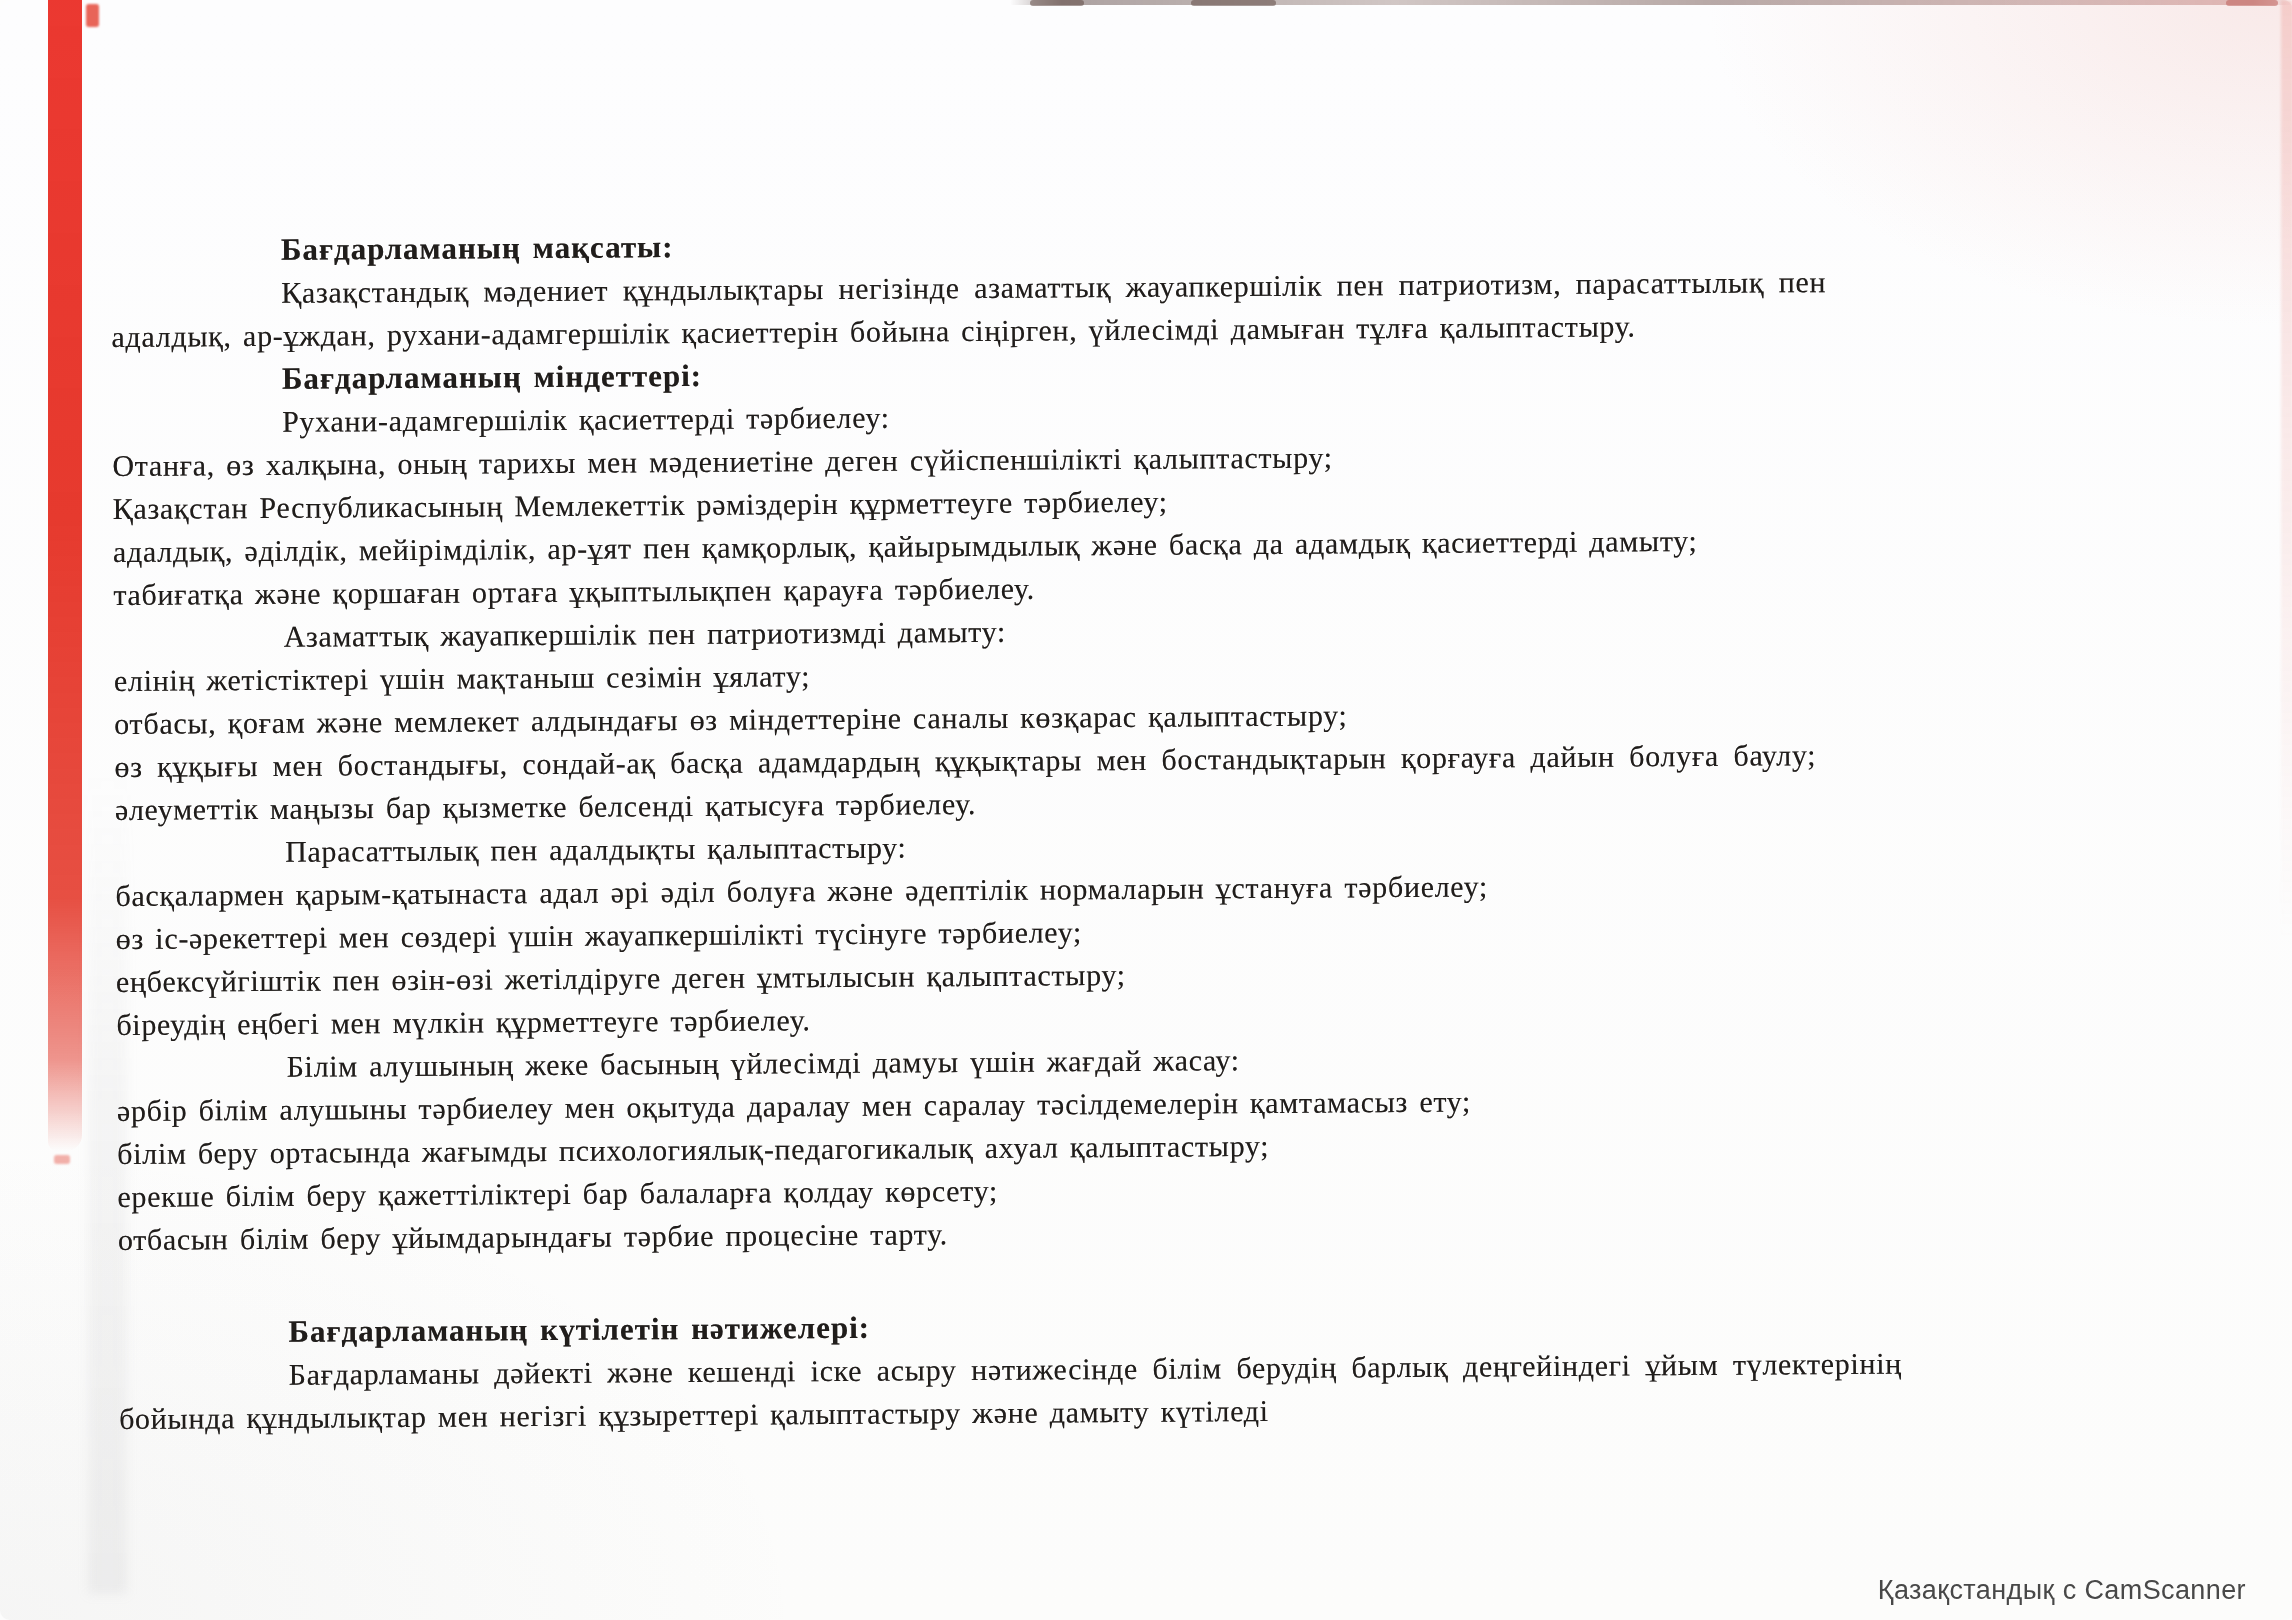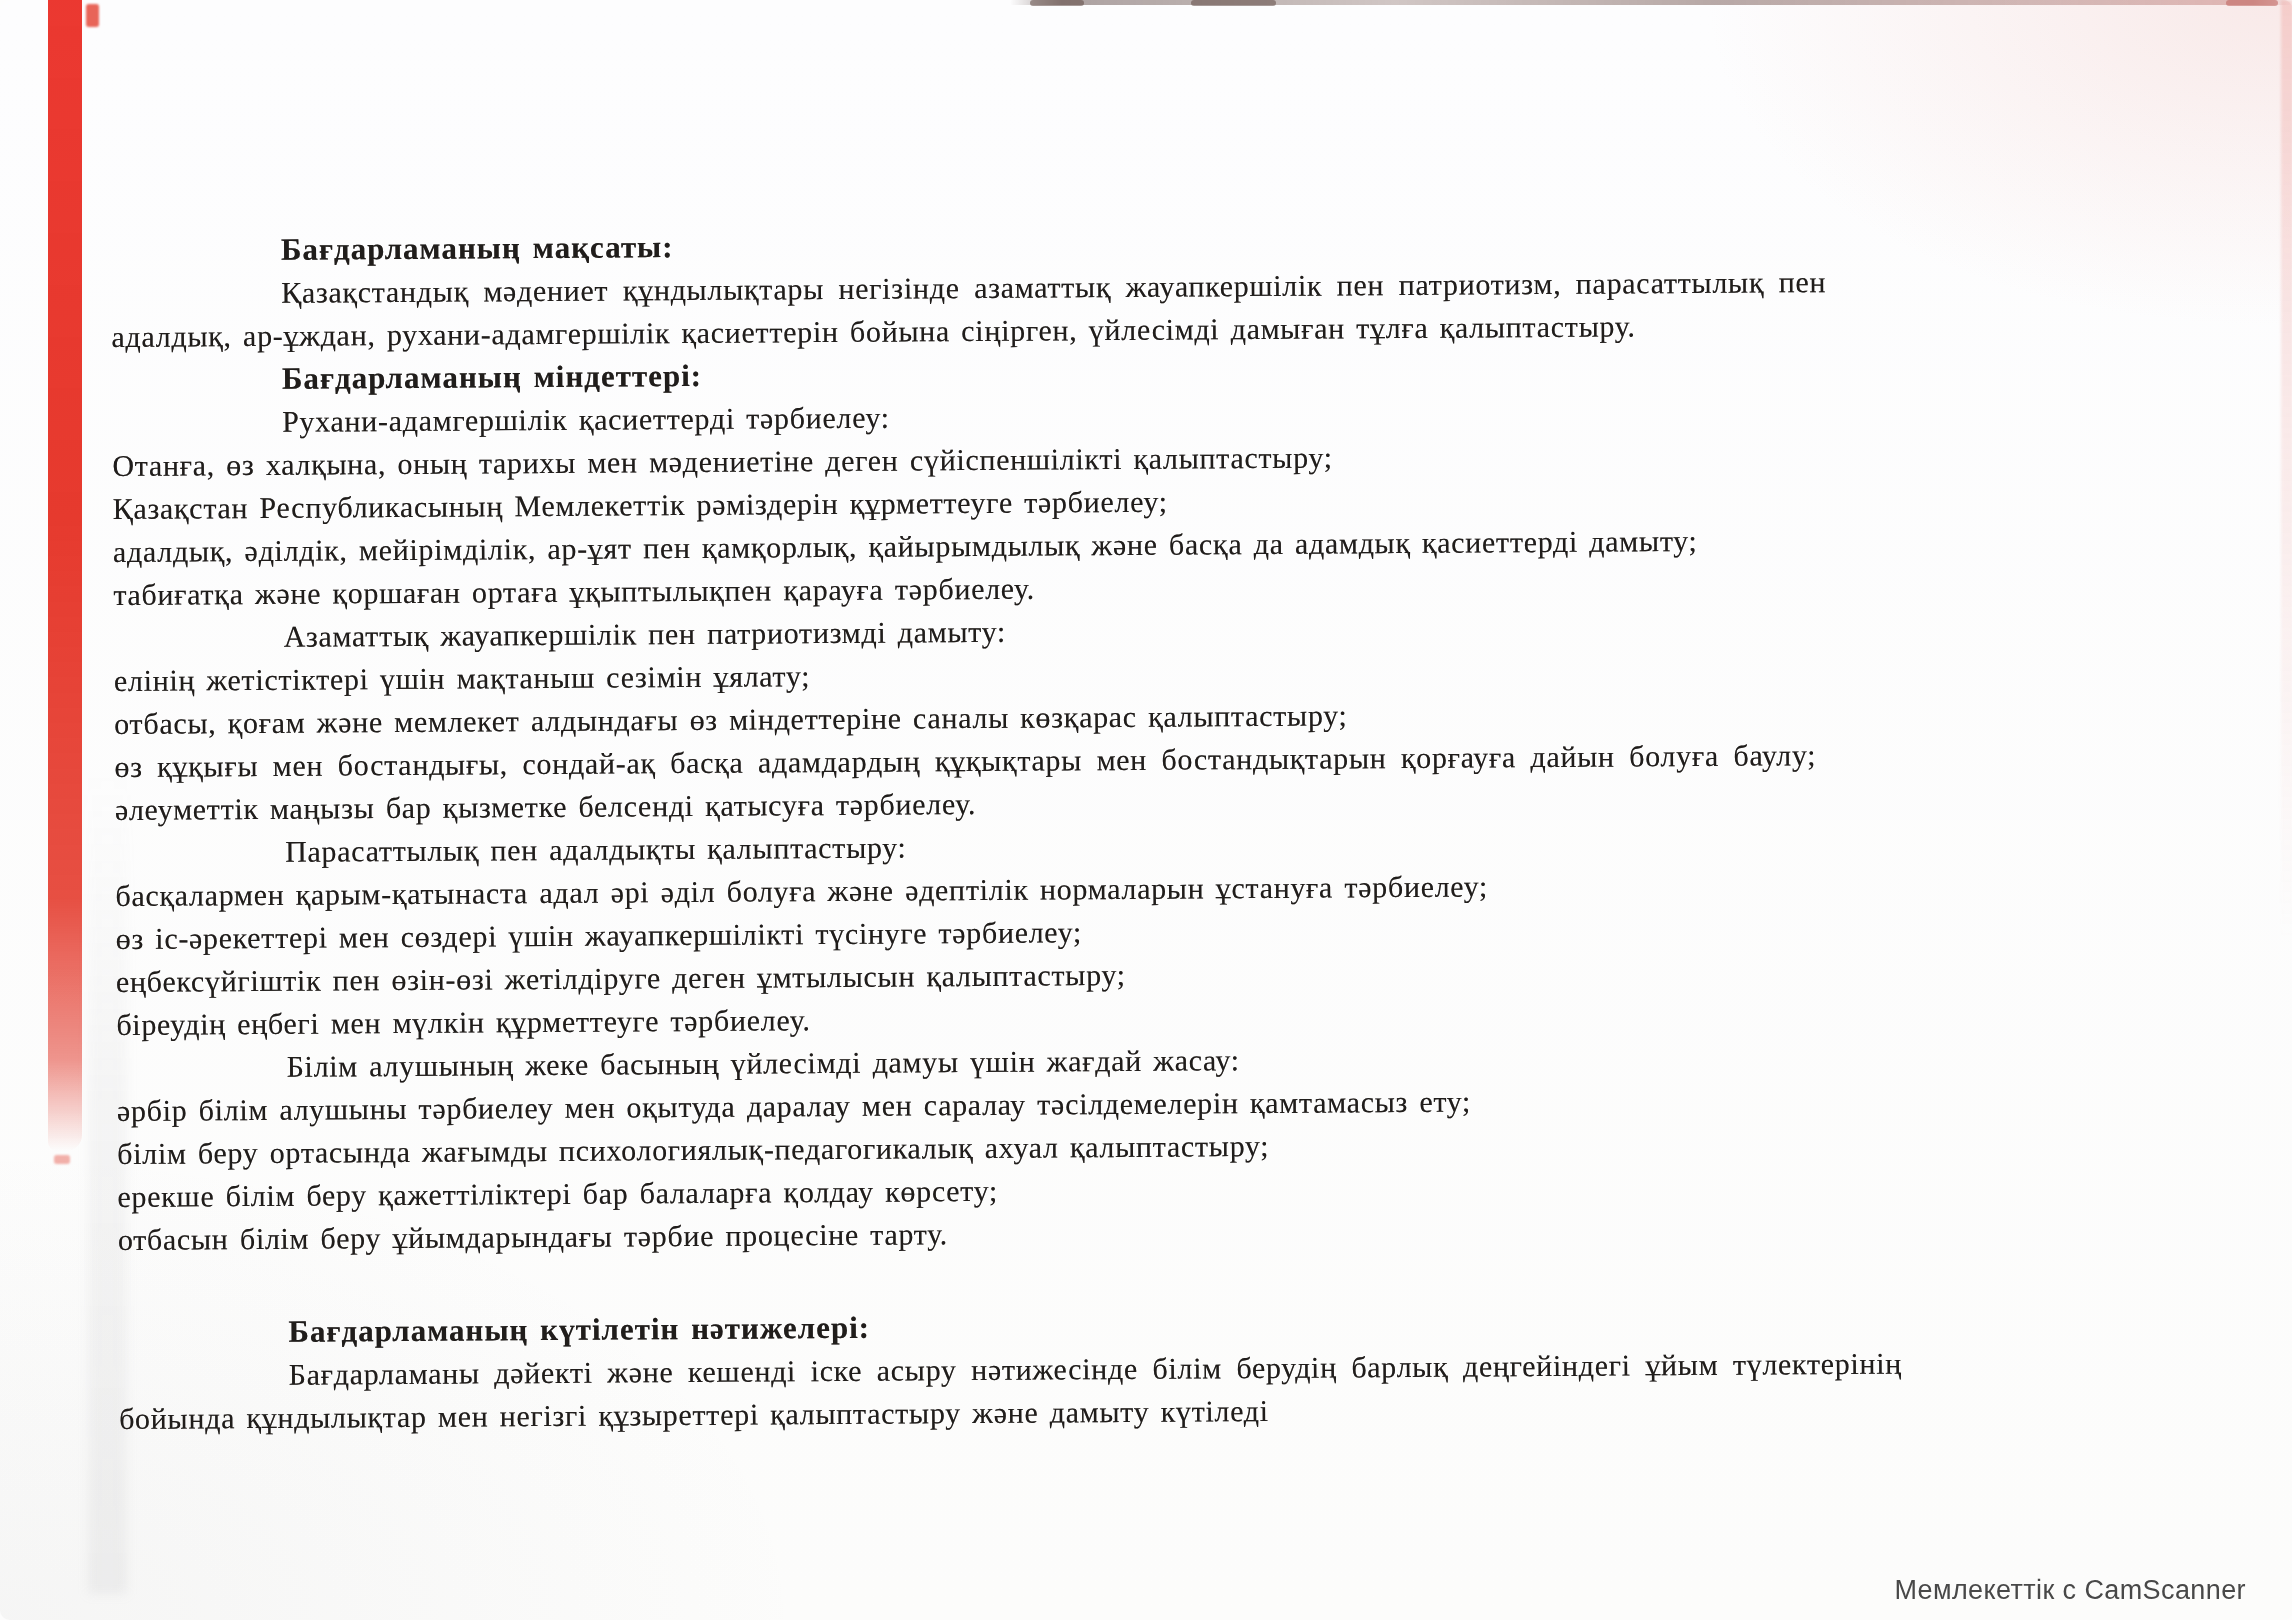--- a/index.html
+++ b/index.html
@@ -102,16 +102,16 @@
       <div class="line indent">Білім алушының жеке басының үйлесімді дамуы үшін жағдай жасау:</div>
       <div class="line">әрбір білім алушыны тәрбиелеу мен оқытуда даралау мен саралау тәсілдемелерін қамтамасыз ету;</div>
       <div class="line">білім беру ортасында жағымды психологиялық-педагогикалық ахуал қалыптастыру;</div>
       <div class="line">ерекше білім беру қажеттіліктері бар балаларға қолдау көрсету;</div>
       <div class="line">отбасын білім беру ұйымдарындағы тәрбие процесіне тарту.</div>
       <div class="line indent heading gap">Бағдарламаның күтілетін нәтижелері:</div>
       <div class="line indent justify">Бағдарламаны дәйекті және кешенді іске асыру нәтижесінде білім берудің барлық деңгейіндегі ұйым түлектерінің</div>
       <div class="line">бойында құндылықтар мен негізгі құзыреттері қалыптастыру және дамыту күтіледі</div>
     </div>
 
-  <div class="watermark">Мемлекеттік с CamScanner</div>
+  <div class="watermark">Қазақстандық с CamScanner</div>
 
 </div>
 
 
 </body></html>

